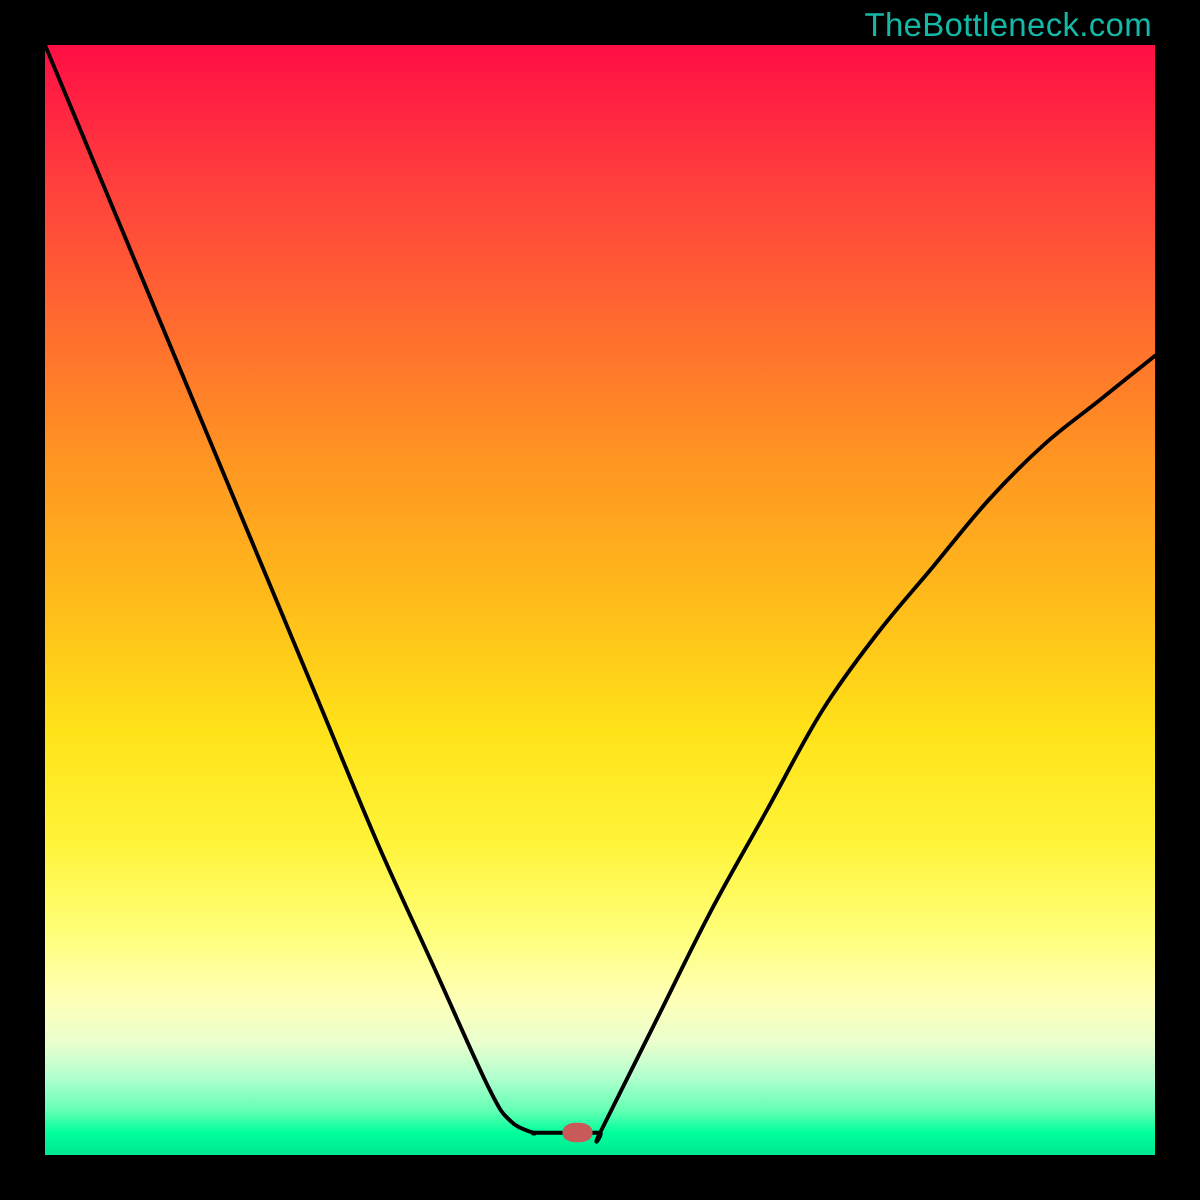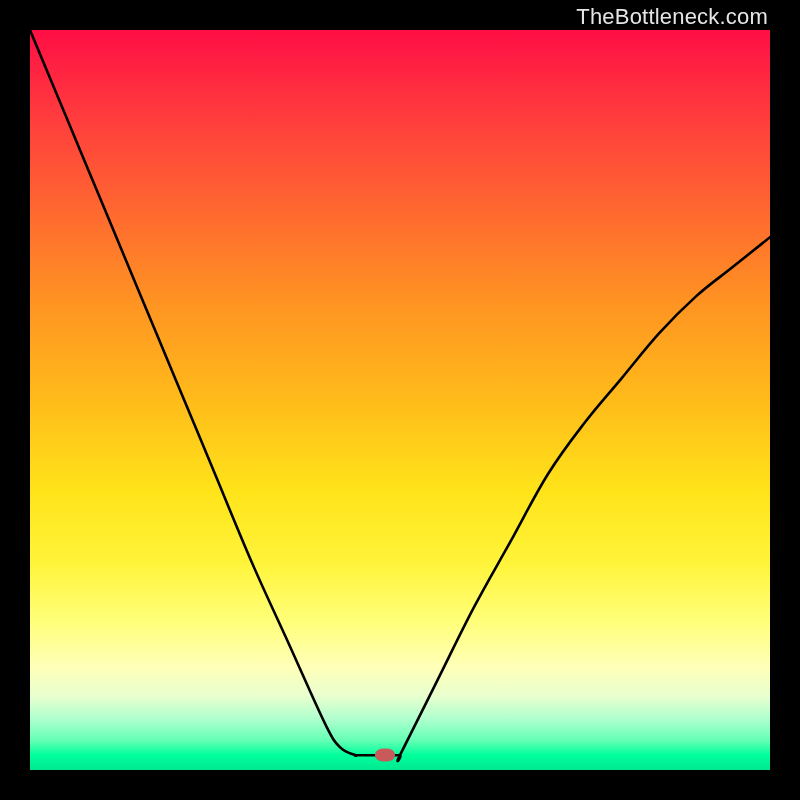--- a/index.html
+++ b/index.html
@@ -33,21 +33,21 @@
       #00ff9c 98%,
       #00e890 100%
     );
   }
   .watermark {
     position: absolute;
     top: 4px;
     right: 32px;
     font-family: Arial, Helvetica, sans-serif;
     font-size: 22px;
-    color: #e5e5e5;
+    color: #14b8a6;
     letter-spacing: 0.2px;
   }
   svg.curve {
     position: absolute;
     left: 0; top: 0;
     width: 740px; height: 740px;
   }
   .marker {
     position: absolute;
     width: 20px;

